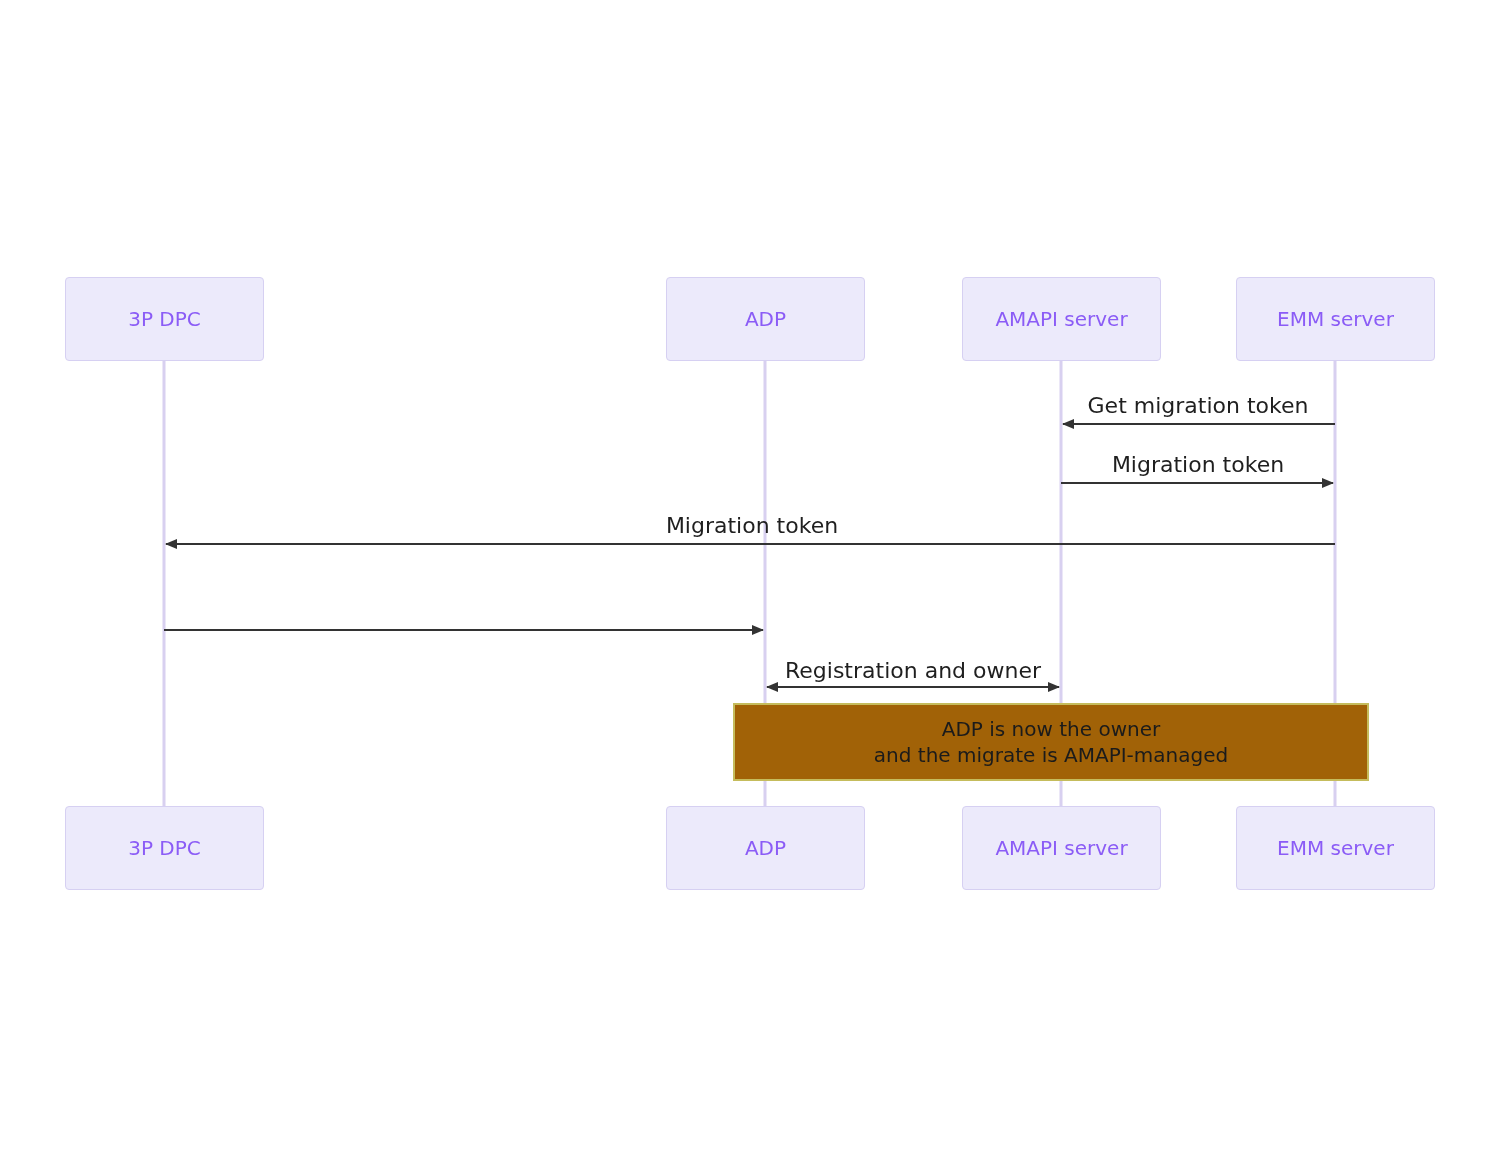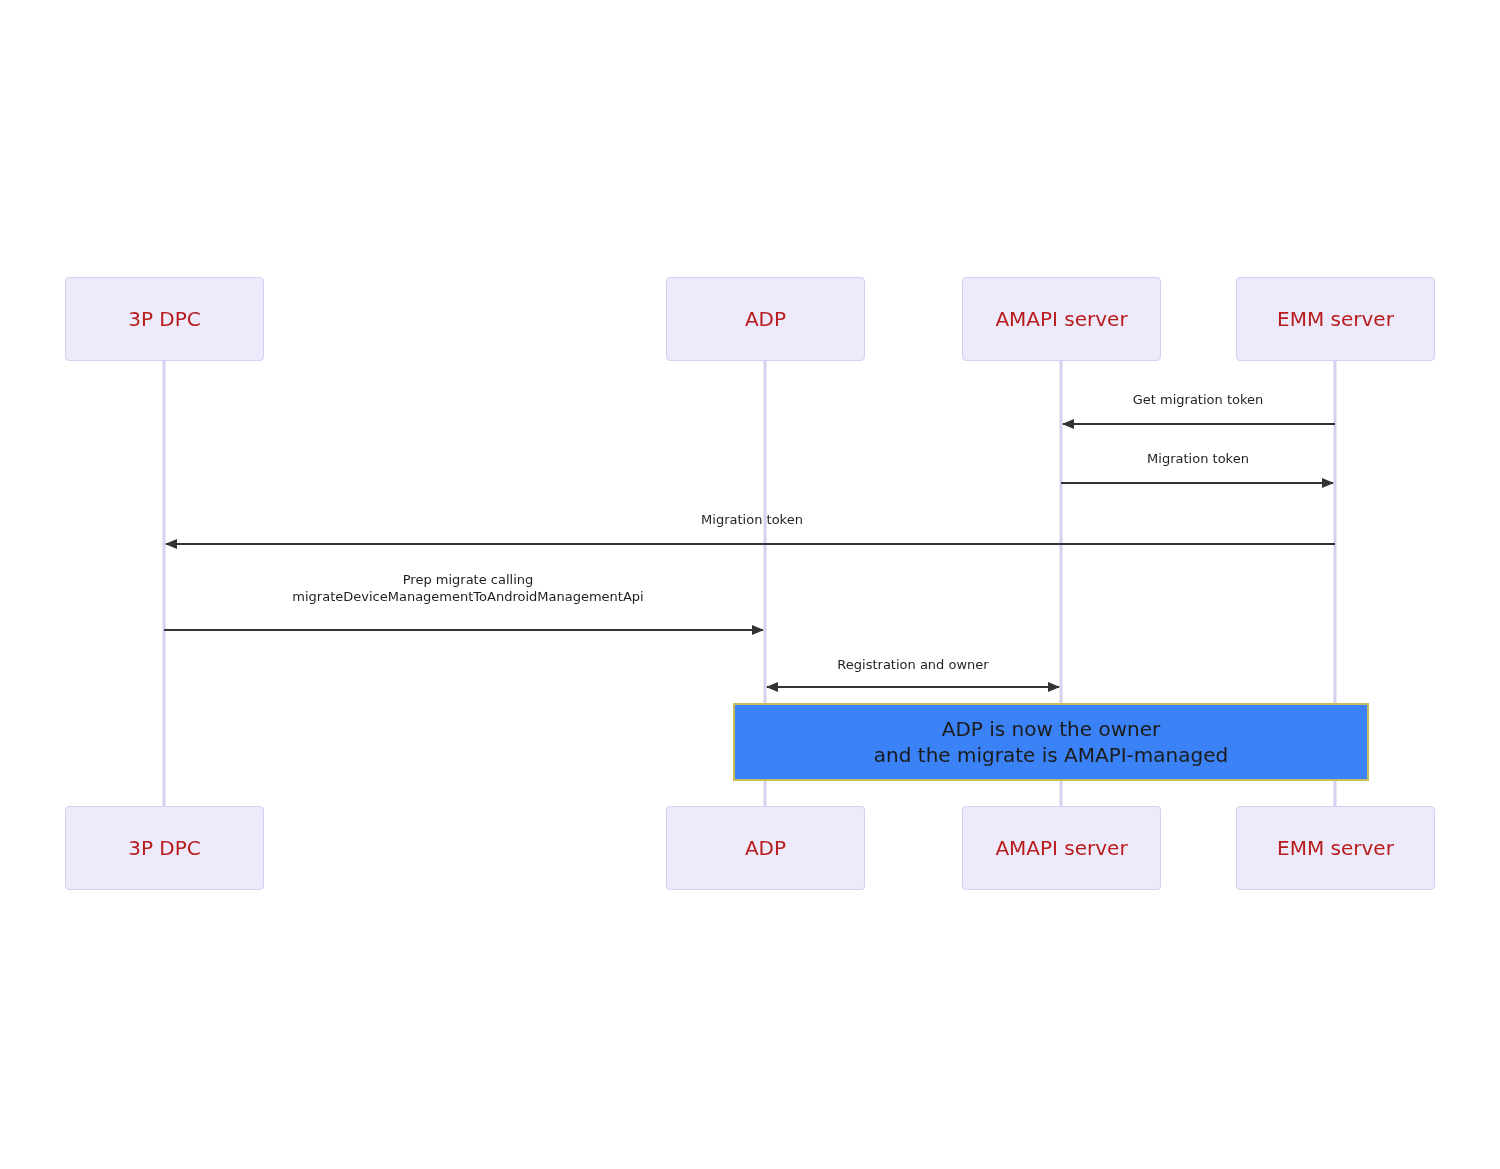--- a/index.html
+++ b/index.html
@@ -33,45 +33,45 @@
     background: #ECEAFB;
     border: 1px solid #D6D0F2;
     border-radius: 4px;
     display: flex;
     align-items: center;
     justify-content: center;
     text-align: center;
   }
   .actor-label {
     font-size: 20px;
-    color: #b91c1c;
+    color: #8b5cf6;
     font-family: "DejaVu Sans", "Liberation Sans", sans-serif;
     line-height: 1.1;
   }
   
   .note-box {
     position: absolute;
     box-sizing: border-box;
-    background: #3b82f6;
+    background: #a16207;
     border: 2px solid #C5BC5C;
     display: flex;
     flex-direction: column;
     align-items: center;
     justify-content: center;
     text-align: center;
   }
   .note-line {
     font-size: 20px;
     color: #1b1b1b;
     line-height: 1.30;
   }
   
   .msg-label {
     position: absolute;
-    font-size: 13px;
+    font-size: 22px;
     color: #1f1f1f;
     text-align: center;
     white-space: nowrap;
     transform: translateX(-50%);
     line-height: 1.30;
   }
   .msg-label .l2 { display: block; }
 </style>
 </head>
 <body>
@@ -129,24 +129,20 @@
   <div class="actor-box" style="left:1236px; top:806px; width:199px; height:84px;">
     <span class="actor-label">EMM server</span>
   </div>
 
   <div class="msg-label" style="left:1198px; top:392px;">Get migration token</div>
 
   <div class="msg-label" style="left:1198px; top:451px;">Migration token</div>
 
   <div class="msg-label" style="left:752px; top:512px;">Migration token</div>
 
-  <div class="msg-label" style="left:468px; top:572px;">
-    <span class="l1">Prep migrate calling</span>
-    <span class="l2">migrateDeviceManagementToAndroidManagementApi</span>
-  </div>
 
   <div class="msg-label" style="left:913px; top:657px;">Registration and owner</div>
 
   <div class="note-box" style="left:733px; top:703px; width:636px; height:78px;">
     <span class="note-line">ADP is now the owner</span>
     <span class="note-line">and the migrate is AMAPI-managed</span>
   </div>
 
 </div>
 

